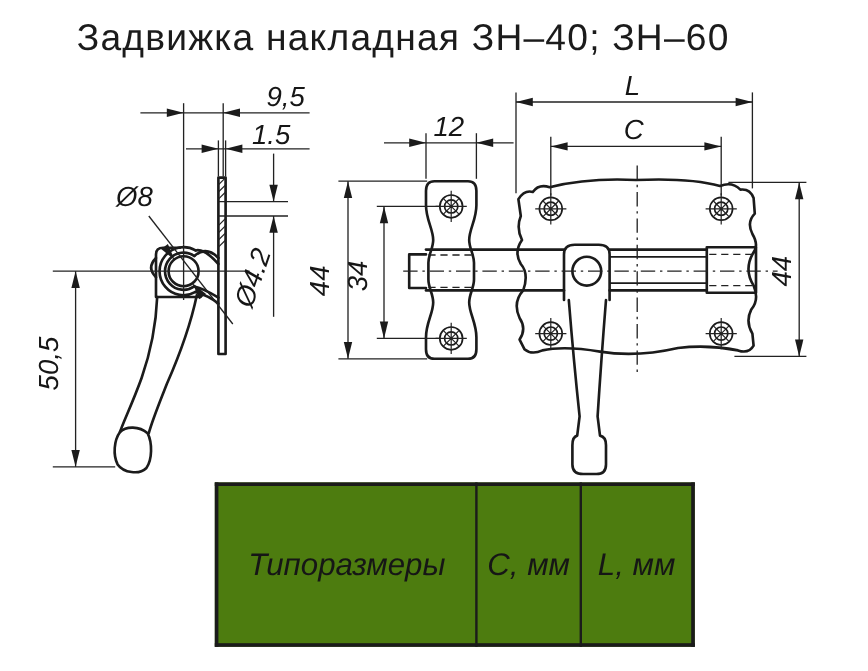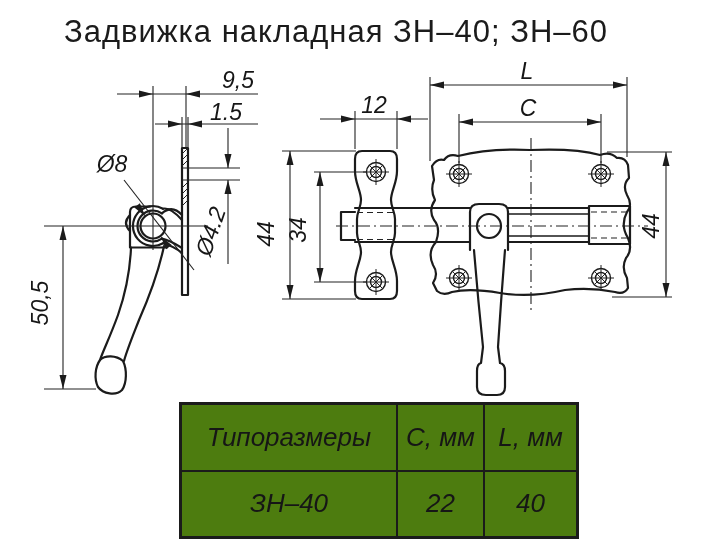--- a/index.html
+++ b/index.html
@@ -232,21 +232,16 @@
     </g>
   </svg>
 
   <table class="sizes">
     <tbody>
         <tr>
       <th class="c0">Типоразмеры</th>
       <th class="c1">C, мм</th>
       <th class="c2">L, мм</th>
     </tr>
-    <tr>
-      <td>ЗН–40</td>
-      <td>22</td>
-      <td>40</td>
-    </tr>
   </tbody>
     </table>
 
 </div>
 
 </body></html>

